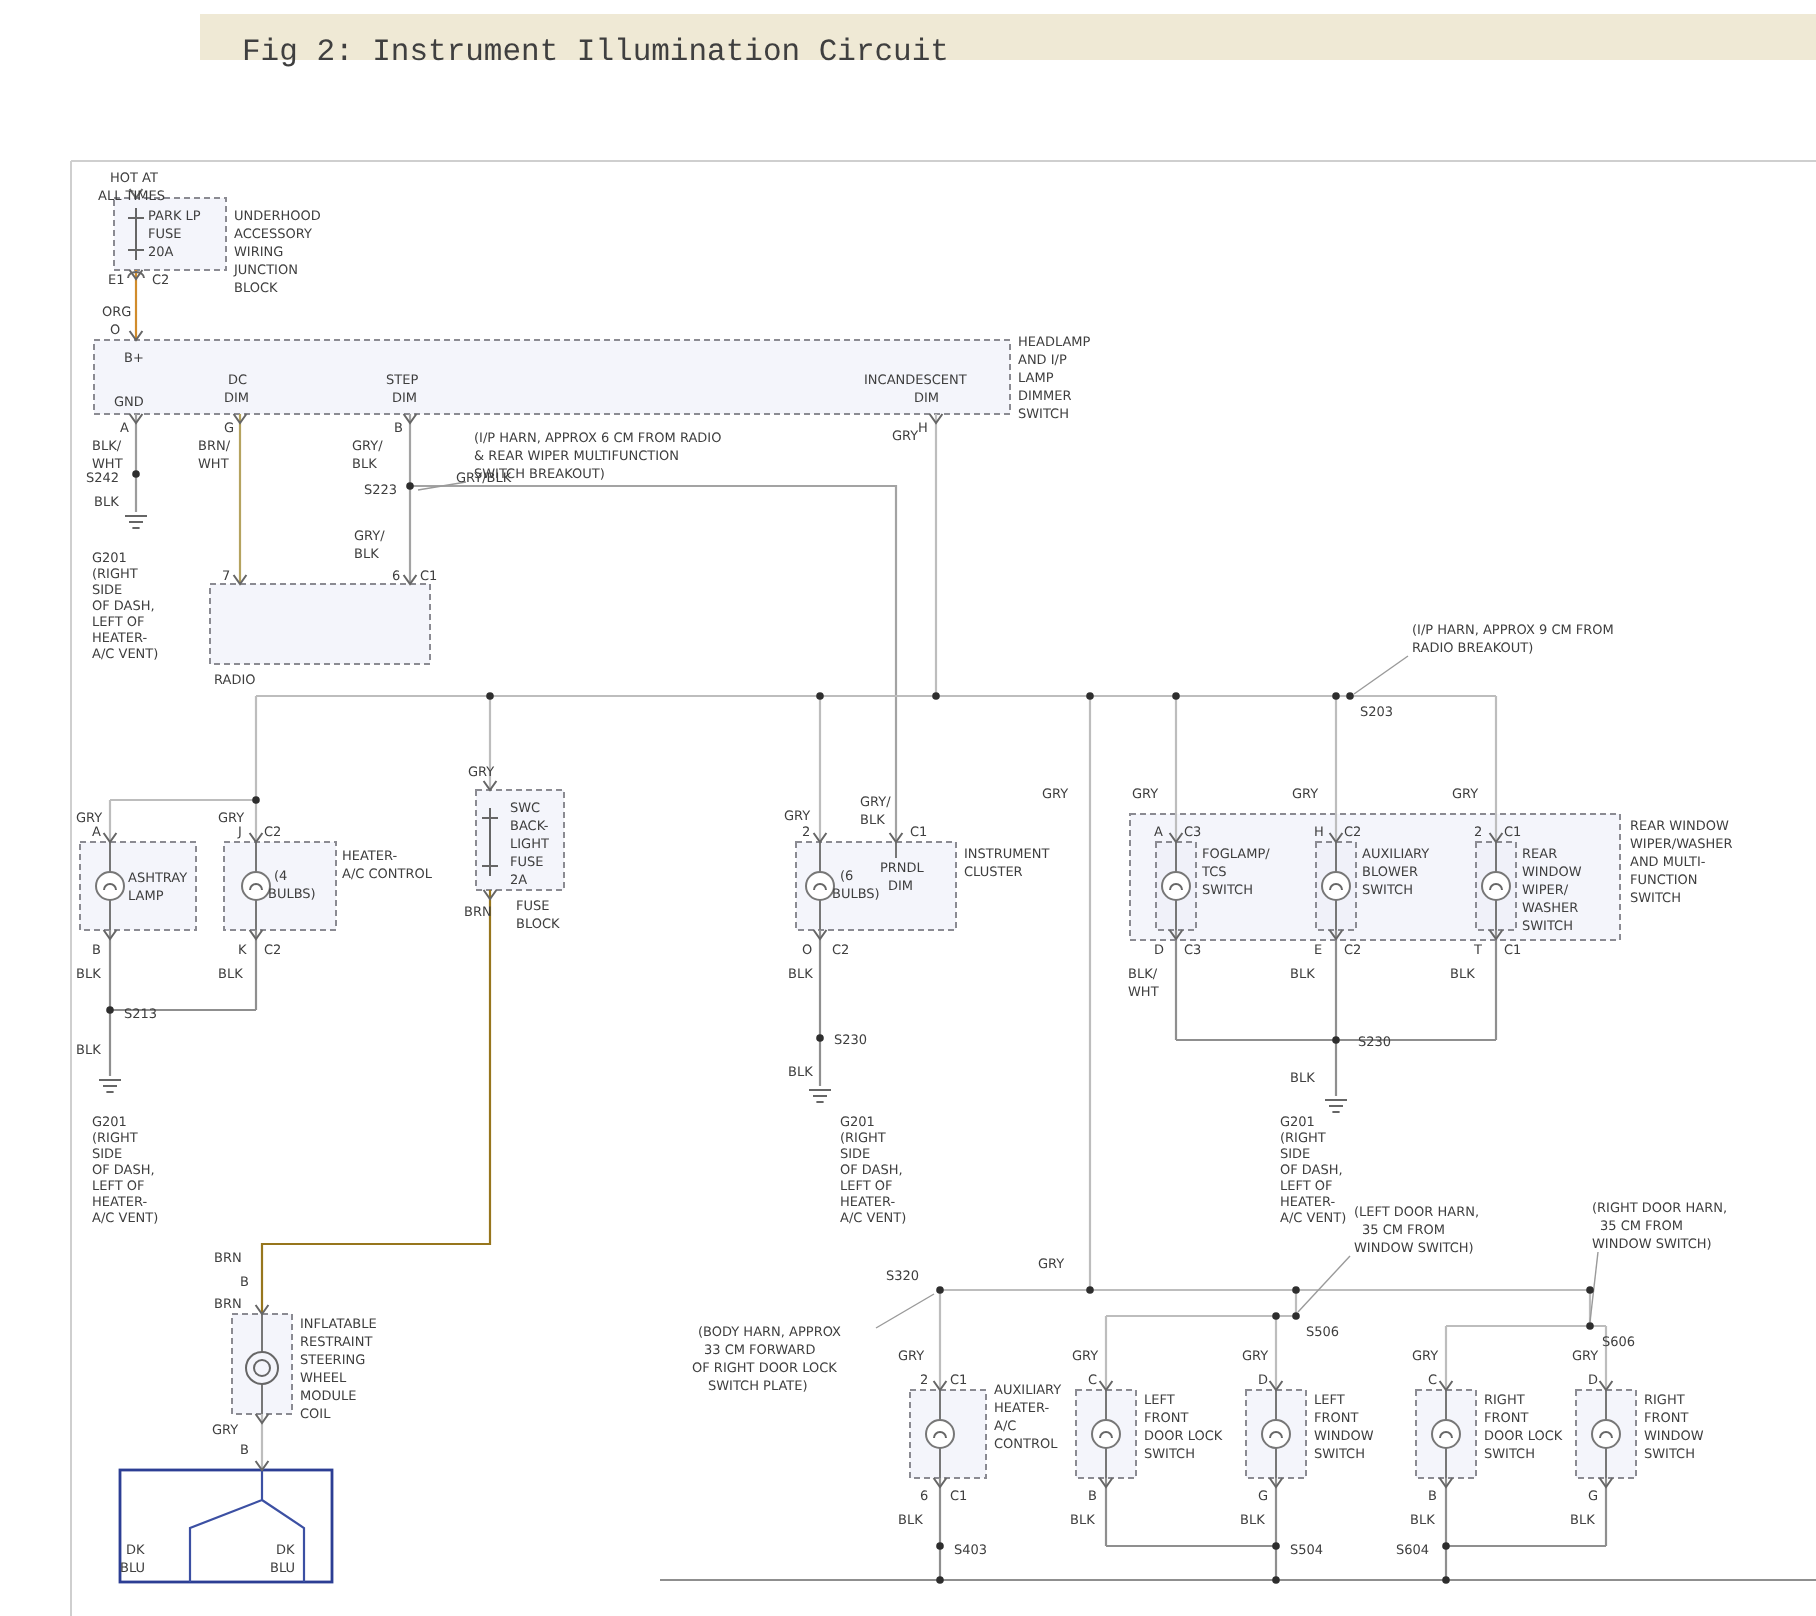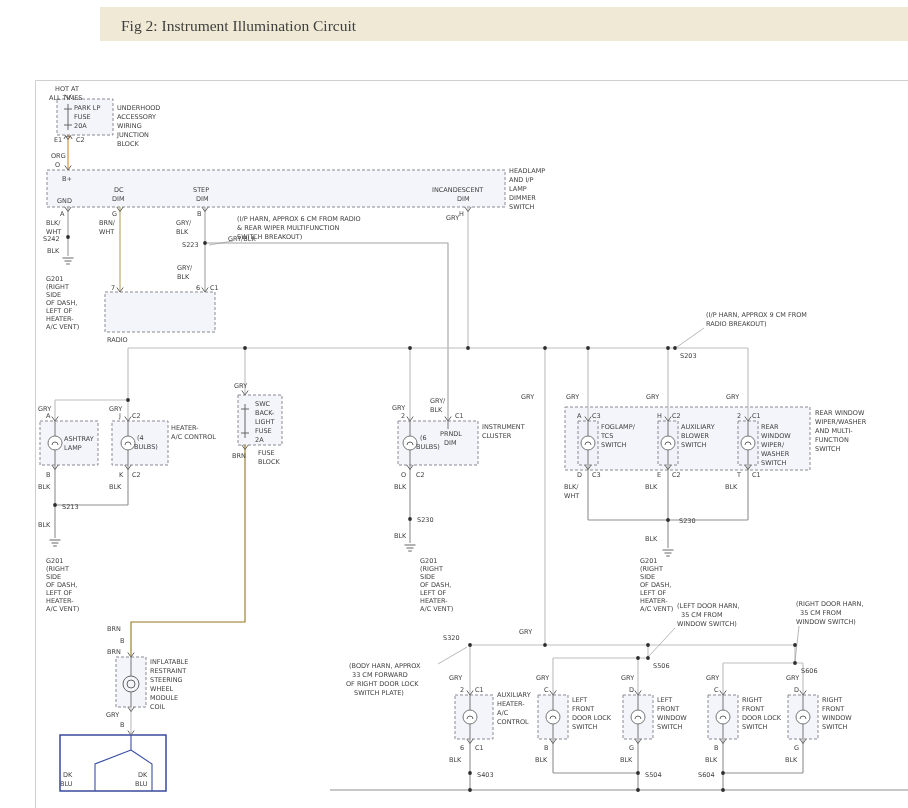--- a/index.html
+++ b/index.html
@@ -1,20 +1,20 @@
 <!DOCTYPE html>
 <html style="--bandbg: #efe9d5; --boxfill: #edeef8; --connbox: #2c3e94;"><head>
 <meta charset="utf-8">
 <style>
   html,body{margin:0;padding:0;}
   body{width:908px;height:808px;background:#ffffff;font-family:"DejaVu Sans",sans-serif;}
   .page{position:relative;width:908px;height:808px;overflow:hidden;background:#fff;}
-  .title-band{position:absolute;left:100px;top:7px;right:0;height:34px;background:var(--bandbg,#efe9d5);
+  .title-band{position:absolute;left:100px;top:7px;right:0;height:23px;background:var(--bandbg,#efe9d5);
     color:#3f3f3f;font-size:15.5px;line-height:38px;padding-left:21px;box-sizing:border-box;
-    font-family:Liberation Serif, serif;}
+    font-family:Liberation Mono, monospace;}
   svg{position:absolute;left:0;top:0;}
   .db{fill:var(--boxfill,#edeef8);fill-opacity:.6;stroke:#8b8b92;stroke-width:1;stroke-dasharray:3 2;}
   .bluebox{fill:none;stroke:var(--connbox,#2c3e94);stroke-width:1.4;}
   .w{fill:none;stroke-width:1.1;}
   .stub{fill:none;stroke:#777;stroke-width:1;}
   .sym{fill:none;stroke:#666;stroke-width:1;}
   .lampc{fill:#fff;stroke:#777;stroke-width:1;}
   .dot{fill:#2e2e2e;}
   .ld{fill:none;stroke:#9a9a9a;stroke-width:.7;}
   .frame{fill:none;stroke:#cfcfcf;stroke-width:1;}

